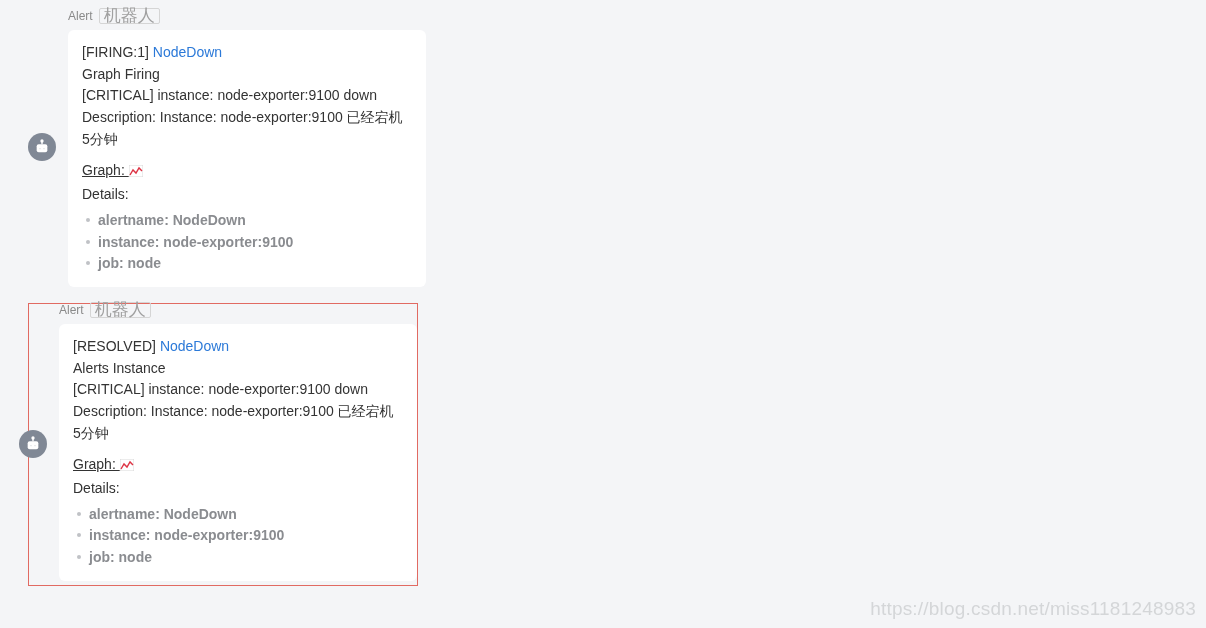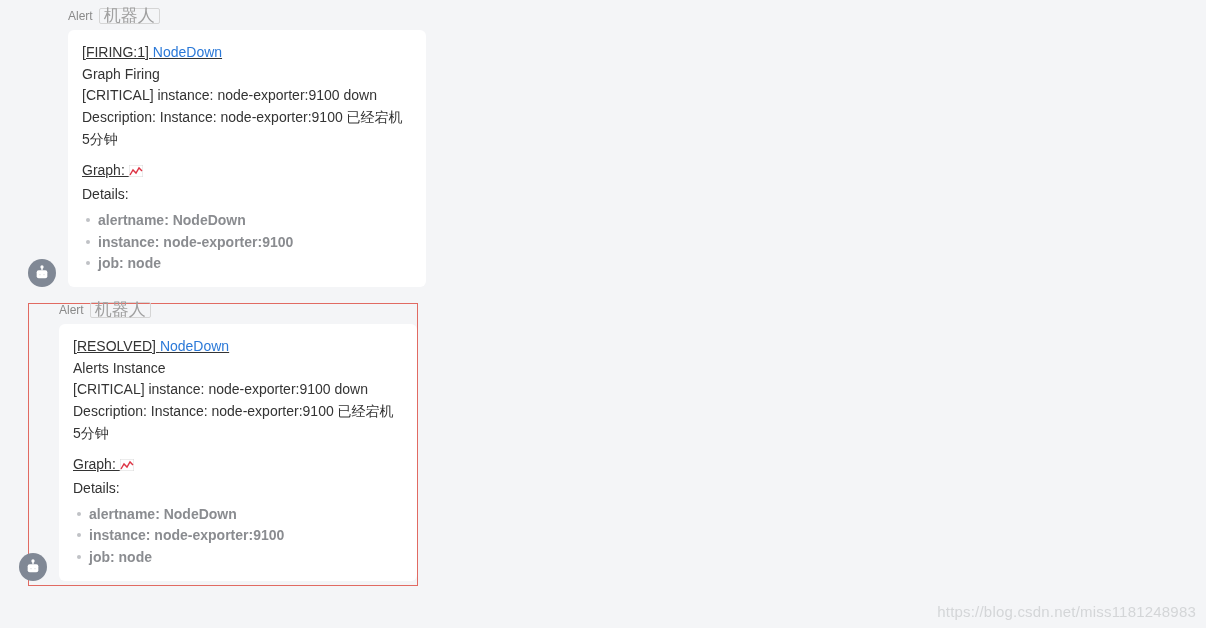--- a/index.html
+++ b/index.html
@@ -8,21 +8,21 @@
       font-family: -apple-system, BlinkMacSystemFont, "Segoe UI", Arial, sans-serif;
       font-size: 14px;
       color: #333;
       width: 1206px;
       height: 628px;
       position: relative;
       overflow: hidden;
     }
     .message-block {
       display: flex;
-      align-items: flex-end;
+      align-items: center;
       margin-bottom: 16px;
       padding-top: 8px;
       padding-left: 28px;
     }
     .avatar {
       width: 28px;
       height: 28px;
       border-radius: 50%;
       background: #808895;
       display: flex;
@@ -51,21 +51,21 @@
       line-height: 14px;
     }
     .bubble {
       background: #fff;
       border-radius: 6px;
       padding: 12px 14px;
       width: 358px;
       line-height: 1.55;
       color: #333;
     }
-    .status-line { margin-bottom: 0; text-decoration: underline; }
+    .status-line { margin-bottom: 0; }
     .status-prefix { color: #333; }
     .link {
       color: #2b79d8;
       text-decoration: none;
       cursor: pointer;
     }
     .body-line { margin: 0; }
     .graph-line {
       margin-top: 10px;
       text-decoration: underline;
@@ -103,21 +103,21 @@
     }
     .highlight-frame .message-block { padding-top: 4px; padding-left: 0; margin-bottom: 4px;}
     .highlight-wrap { margin-left: 28px; margin-top: 6px;}
     .highlight-frame .avatar { margin-left: -10px; }
     .second .sender-row { margin-top: -6px; }
     .watermark-bottom {
       position: absolute;
       right: 10px;
       bottom: 8px;
       color: #d4d6d8;
-      font-size: 15px;
+      font-size: 19px;
       letter-spacing: 0.2px;
       user-select: none;
     }
   </style>
 </head>
 <body>
 
 <div class="message-block">
   <div class="avatar">
     <svg width="16" height="16" viewBox="0 0 24 24" fill="none" stroke="#fff" stroke-width="2">

